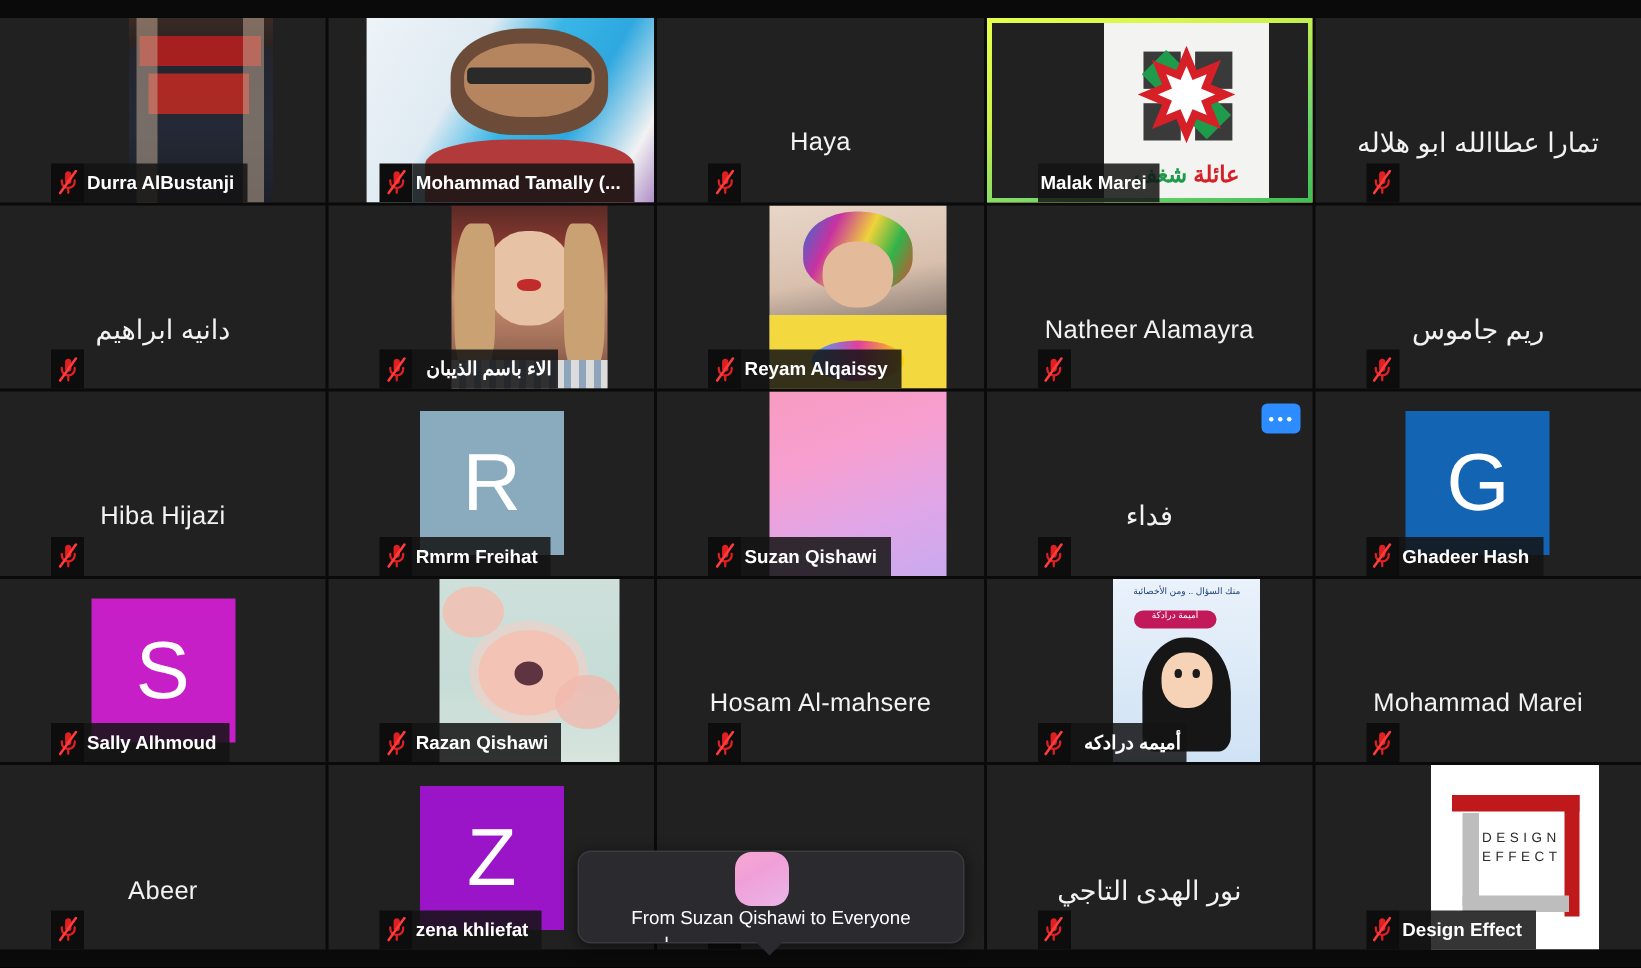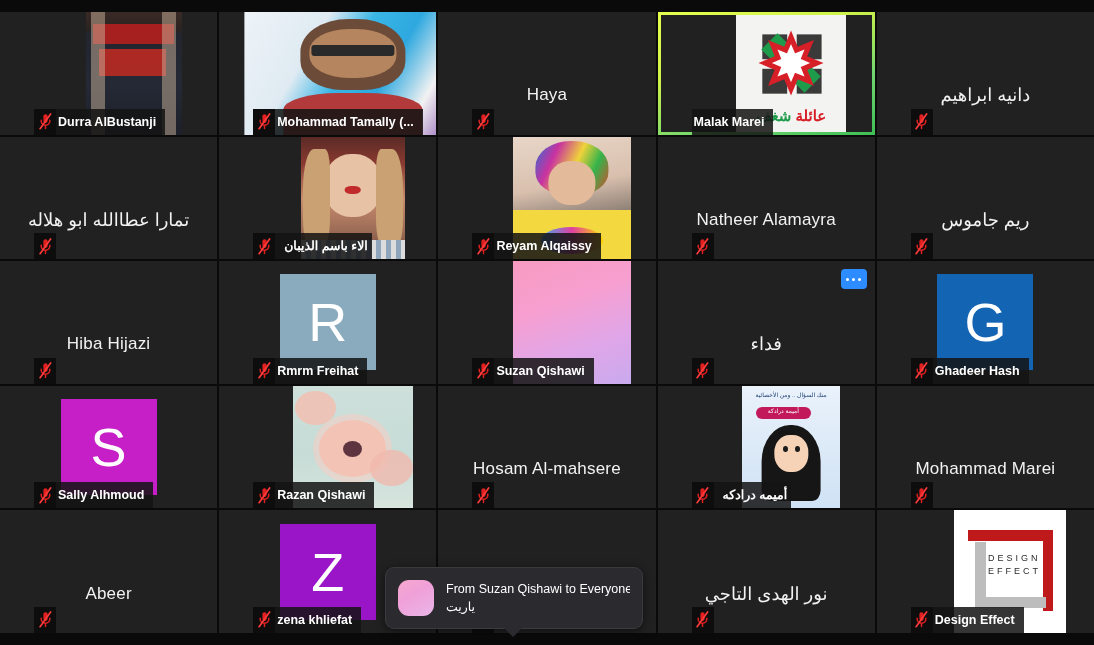--- a/index.html
+++ b/index.html
@@ -140,20 +140,21 @@
     width: 258px; height: 62px;
     background: #2b2b2f;
     border: 1px solid #3a3a3f;
     border-radius: 9px;
     display: flex;
     align-items: center;
     padding: 0 12px;
     box-sizing: border-box;
     z-index: 20;
     box-shadow: 0 2px 10px rgba(0,0,0,.55);
+    flex-direction: column;
   }
   #chat-toast::after {
     content: "";
     position: absolute;
     left: 118px; bottom: -9px;
     width: 0; height: 0;
     border-left: 9px solid transparent;
     border-right: 9px solid transparent;
     border-top: 9px solid #2b2b2f;
   }
@@ -258,34 +259,34 @@
               <path d="M0,-20 L6,-6 L20,0 L6,6 L0,20 L-6,6 L-20,0 L-6,-6 Z" transform="rotate(45)" fill="#ffffff"></path>
             </g>
           </svg>
           <div style="position:absolute;left:0;right:0;bottom:8%;text-align:center;direction:rtl;font-size:15px;color:#1f9c4b;font-weight:bold"><span style="color:#d71f28">عائلة</span> شغف</div>
         </div>
         <div class="tile-badge">
           <span class="badge-name">Malak Marei</span>
         </div>
       </div>
       <div class="tile">
+        <div class="tile-name-center rtl">تمارا عطاالله ابو هلاله</div>
+        <div class="tile-badge">
+          <span class="mute-ic">
+            <svg width="13" height="17" viewBox="0 0 13 17">
+              <path d="M6.5 1.2c-1.25 0-2.1.9-2.1 2.05v4.6c0 1.15.85 2.05 2.1 2.05s2.1-.9 2.1-2.05v-4.6C8.6 2.1 7.75 1.2 6.5 1.2z" fill="#e02020"></path>
+              <path d="M2.2 7.3v.8c0 2.35 1.85 4.2 4.3 4.2s4.3-1.85 4.3-4.2v-.8" stroke="#e02020" stroke-width="1.5" fill="none" stroke-linecap="round"></path>
+              <path d="M6.5 12.4v3.1" stroke="#e02020" stroke-width="1.5" stroke-linecap="round"></path>
+              <path d="M1.1 15.7L11.6 1.0" stroke="#ff3b3b" stroke-width="1.7" stroke-linecap="round"></path>
+            </svg>
+          </span>
+        </div>
+      </div>
+      <div class="tile">
         <div class="tile-name-center rtl">دانيه ابراهيم</div>
-        <div class="tile-badge">
-          <span class="mute-ic">
-            <svg width="13" height="17" viewBox="0 0 13 17">
-              <path d="M6.5 1.2c-1.25 0-2.1.9-2.1 2.05v4.6c0 1.15.85 2.05 2.1 2.05s2.1-.9 2.1-2.05v-4.6C8.6 2.1 7.75 1.2 6.5 1.2z" fill="#e02020"></path>
-              <path d="M2.2 7.3v.8c0 2.35 1.85 4.2 4.3 4.2s4.3-1.85 4.3-4.2v-.8" stroke="#e02020" stroke-width="1.5" fill="none" stroke-linecap="round"></path>
-              <path d="M6.5 12.4v3.1" stroke="#e02020" stroke-width="1.5" stroke-linecap="round"></path>
-              <path d="M1.1 15.7L11.6 1.0" stroke="#ff3b3b" stroke-width="1.7" stroke-linecap="round"></path>
-            </svg>
-          </span>
-        </div>
-      </div>
-      <div class="tile">
-        <div class="tile-name-center rtl">تمارا عطاالله ابو هلاله</div>
         <div class="tile-badge">
           <span class="mute-ic">
             <svg width="13" height="17" viewBox="0 0 13 17">
               <path d="M6.5 1.2c-1.25 0-2.1.9-2.1 2.05v4.6c0 1.15.85 2.05 2.1 2.05s2.1-.9 2.1-2.05v-4.6C8.6 2.1 7.75 1.2 6.5 1.2z" fill="#e02020"></path>
               <path d="M2.2 7.3v.8c0 2.35 1.85 4.2 4.3 4.2s4.3-1.85 4.3-4.2v-.8" stroke="#e02020" stroke-width="1.5" fill="none" stroke-linecap="round"></path>
               <path d="M6.5 12.4v3.1" stroke="#e02020" stroke-width="1.5" stroke-linecap="round"></path>
               <path d="M1.1 15.7L11.6 1.0" stroke="#ff3b3b" stroke-width="1.7" stroke-linecap="round"></path>
             </svg>
           </span>
         </div>

